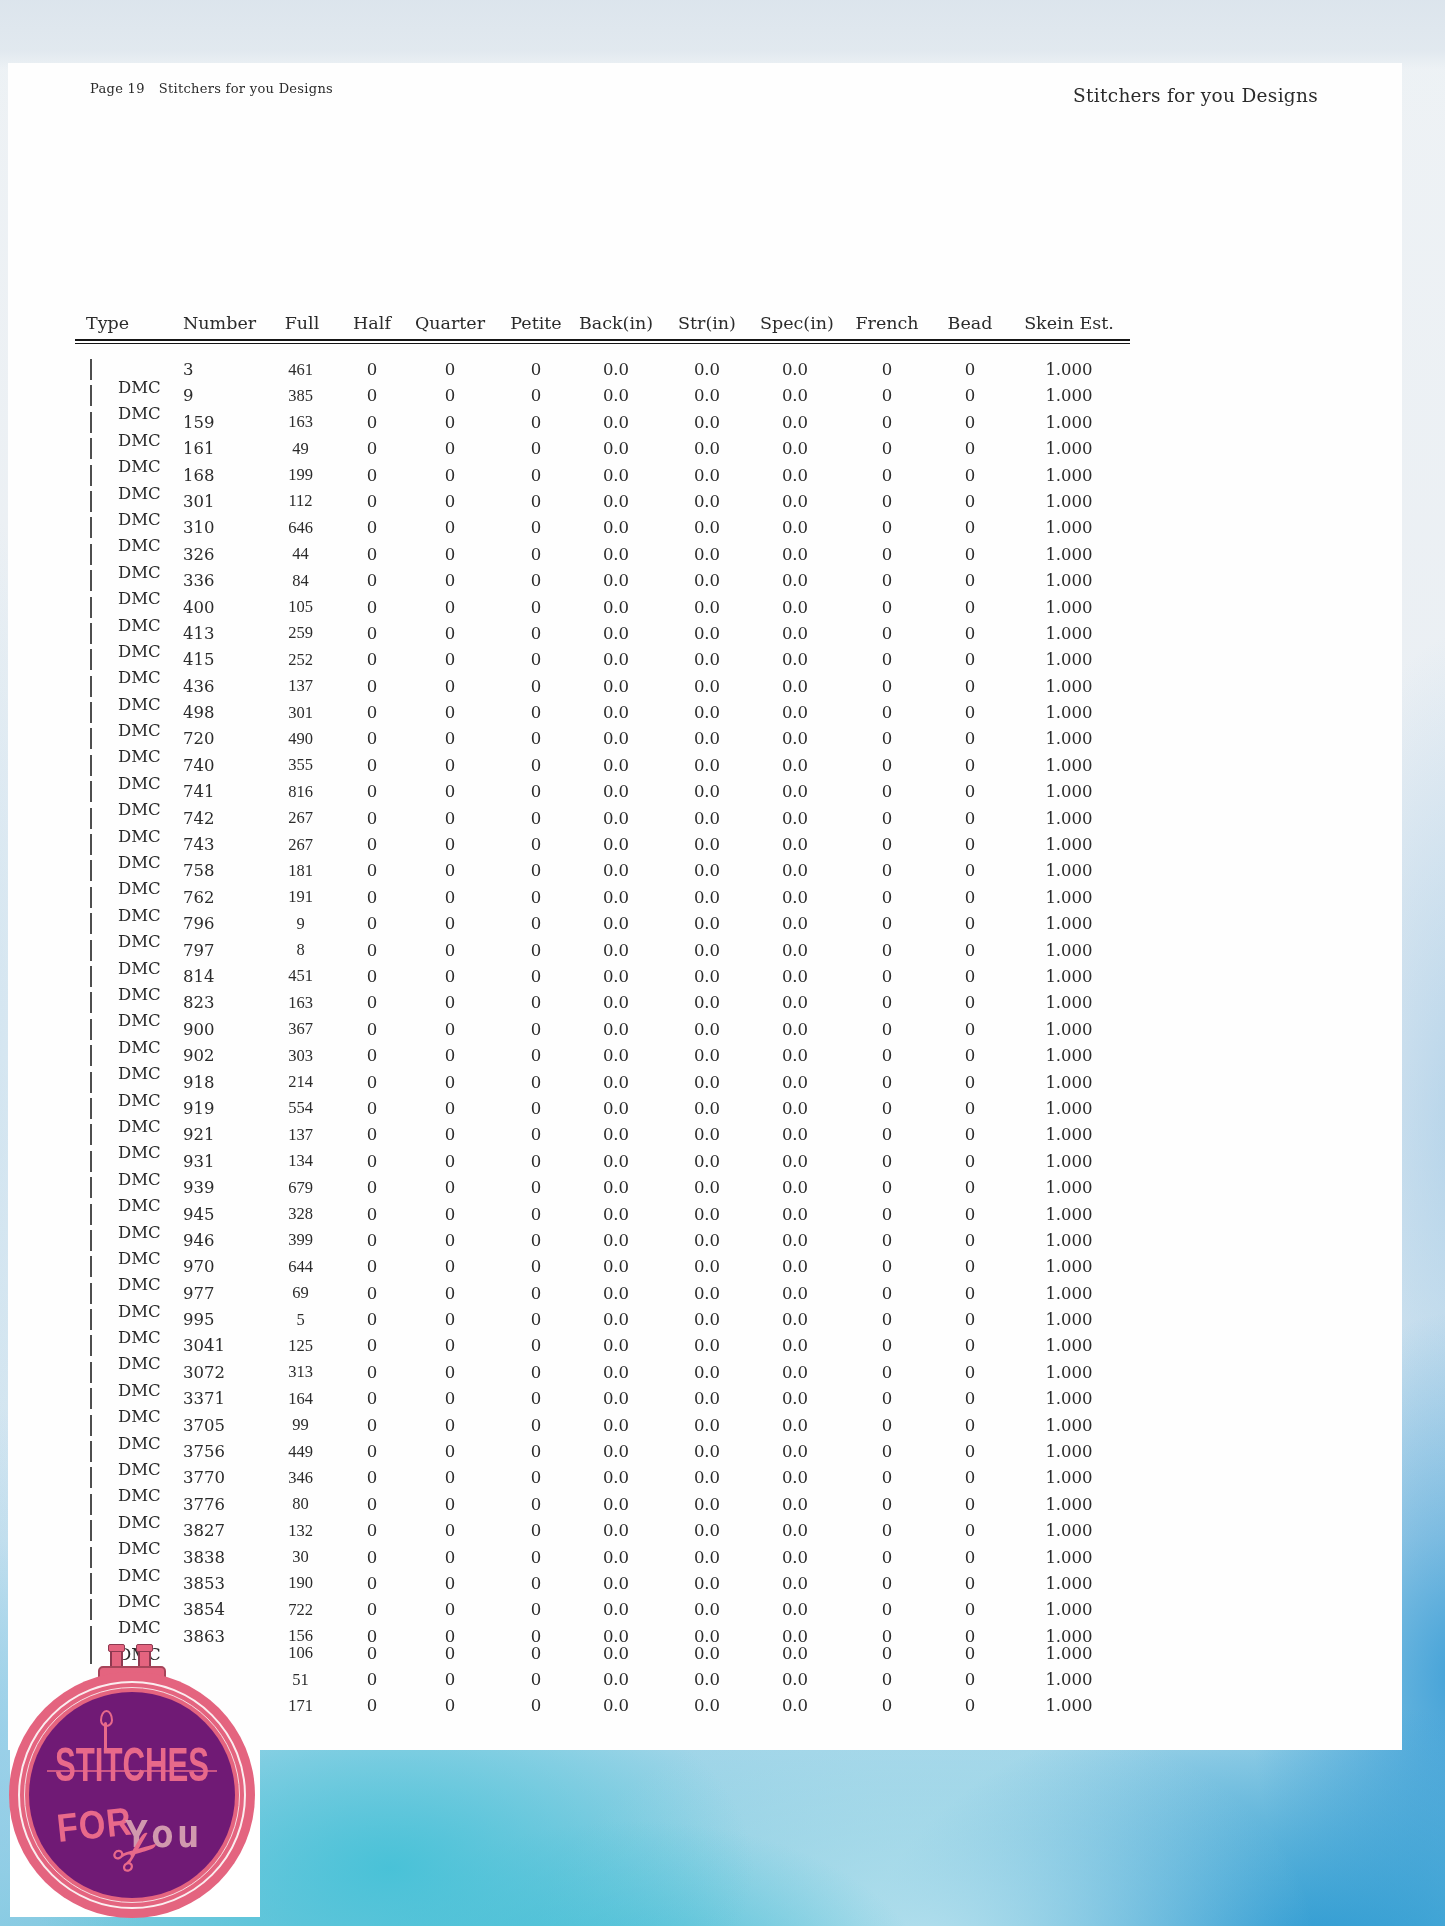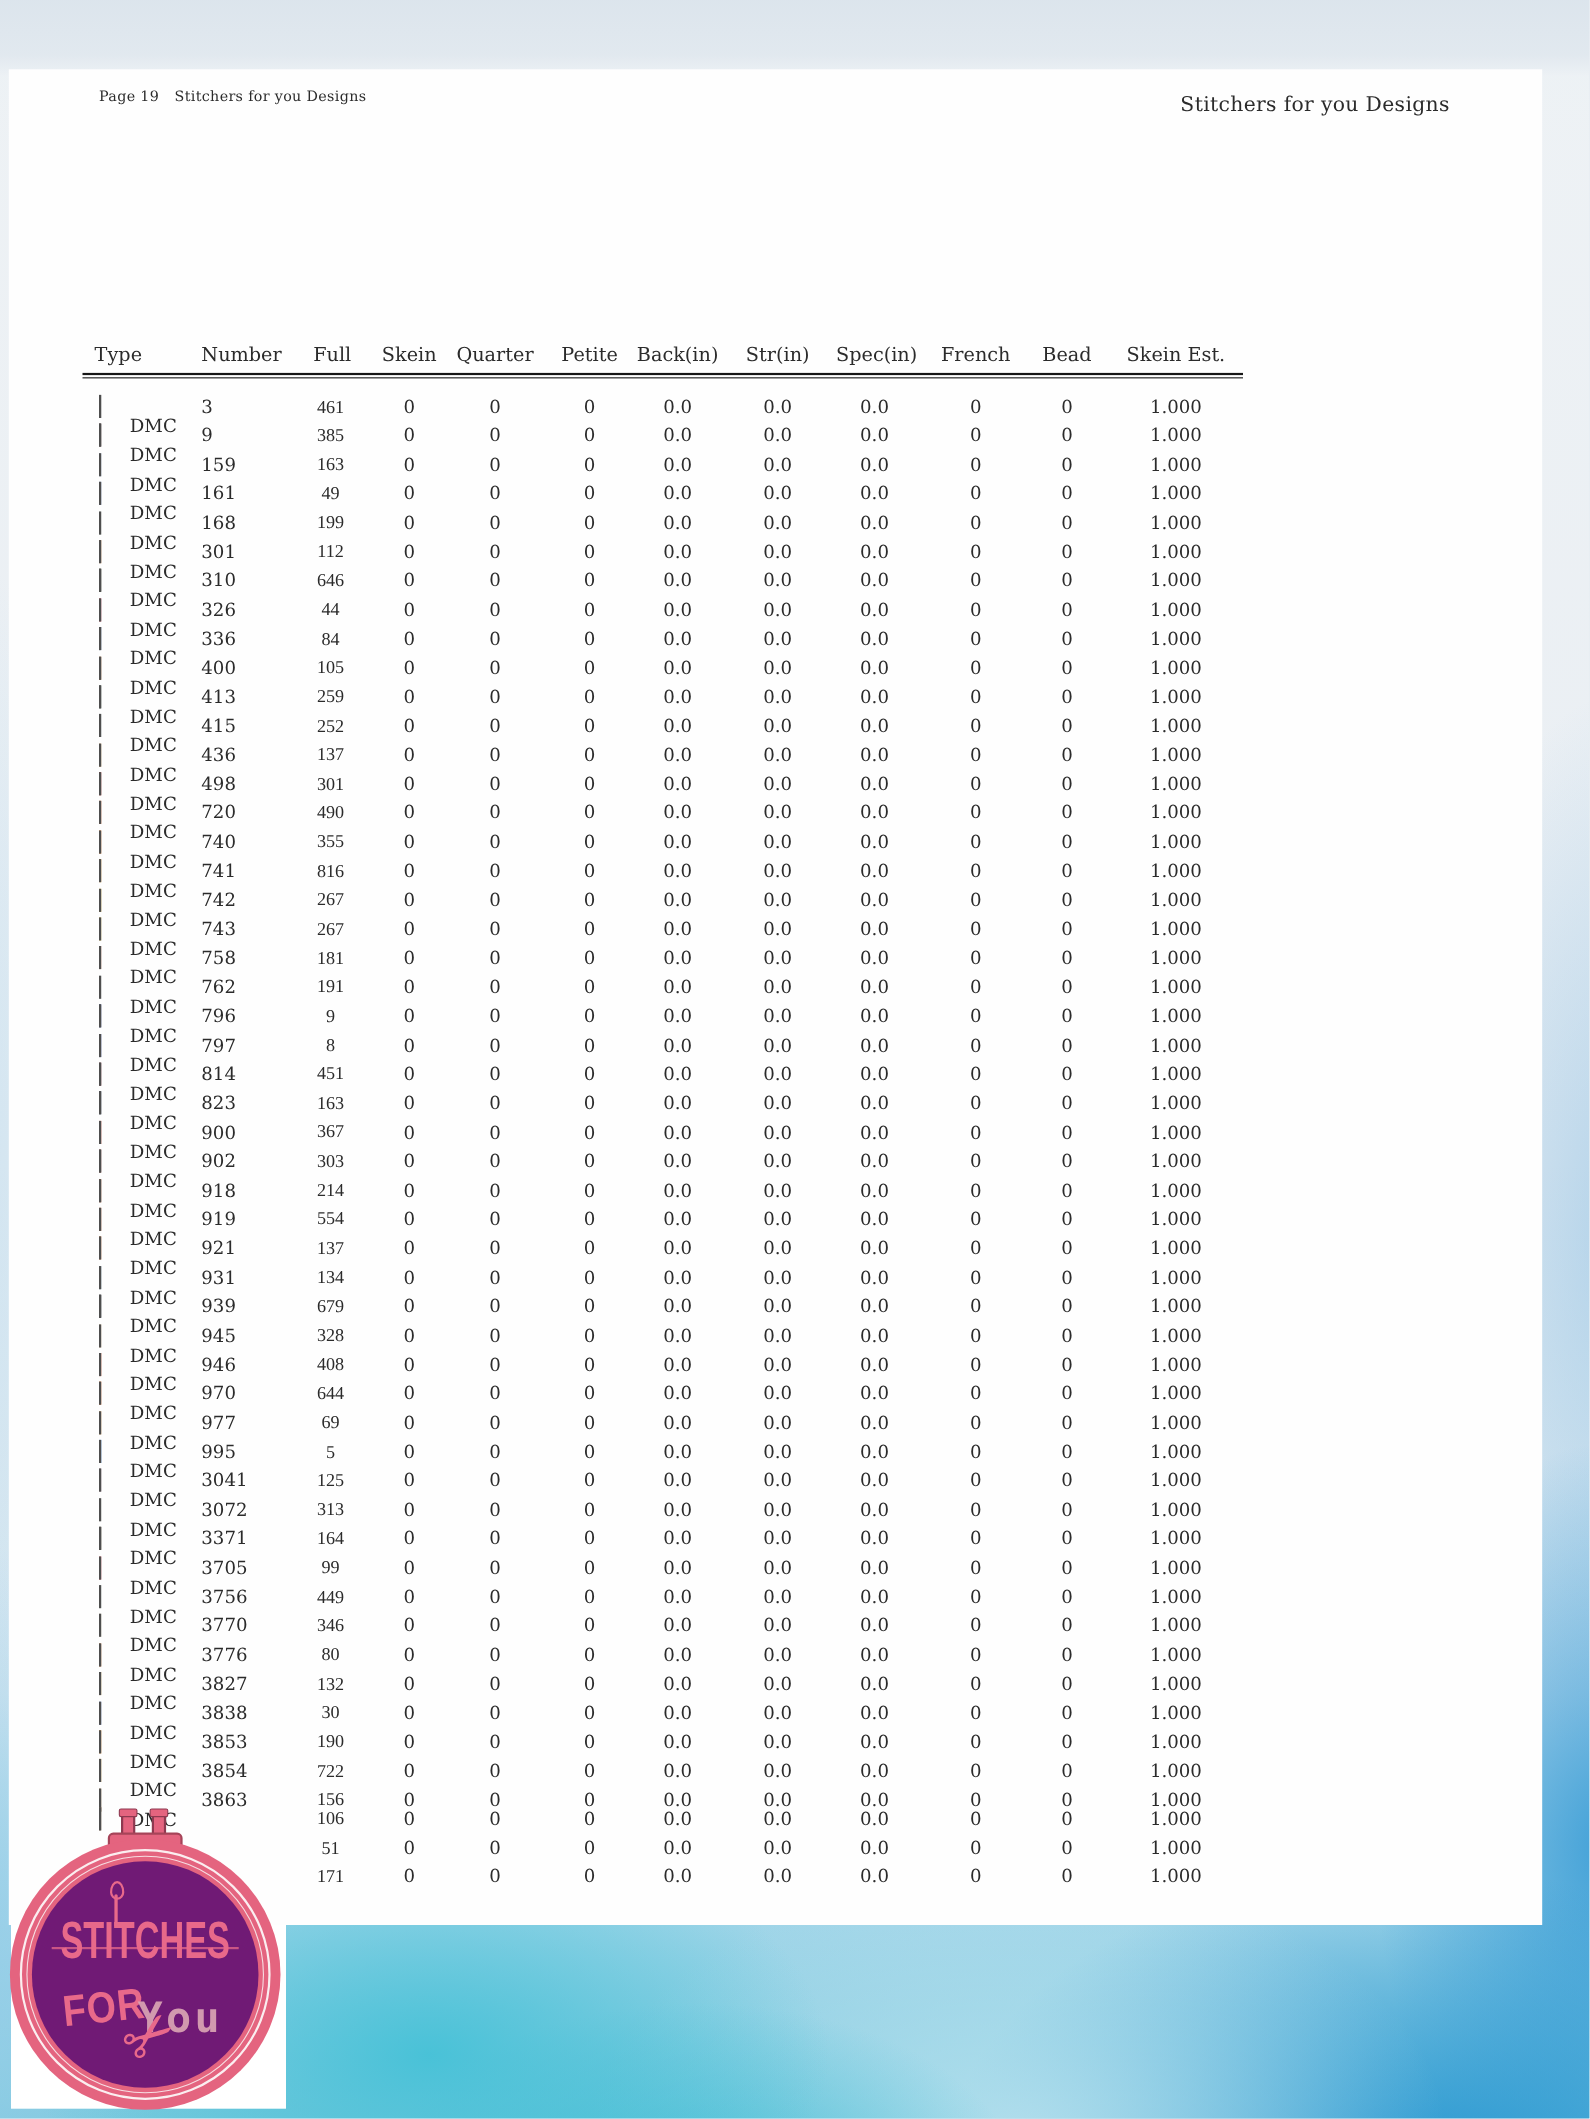--- a/index.html
+++ b/index.html
@@ -86,21 +86,21 @@
   <div class="page">
 
     <div class="hdr-left"><span>Page 19</span><span class="sp"></span><span>Stitchers for you Designs</span></div>
     <div class="hdr-right">Stitchers for you Designs</div>
 
 
     <div class="thead">
       <span class="h-type">Type</span>
       <span class="h-number">Number</span>
       <span>Full</span>
-      <span>Skein</span>
+      <span>Half</span>
       <span>Quarter</span>
       <span>Petite</span>
       <span>Back(in)</span>
       <span>Str(in)</span>
       <span>Spec(in)</span>
       <span>French</span>
       <span>Bead</span>
       <span>Skein Est.</span>
     </div>
     <div class="rule"></div>
@@ -597,21 +597,21 @@
           <span class="c-c">0.0</span>
           <span class="c-c">0.0</span>
           <span class="c-c">0</span>
           <span class="c-c">0</span>
           <span class="c-c">1.000</span>
         </div>
         <div class="trow">
           <span><span class="sw" style="background: rgb(223, 73, 23);"></span></span>
           <span class="c-type">DMC</span>
           <span class="c-num">946</span>
-          <span class="c-full">408</span>
+          <span class="c-full">399</span>
           <span class="c-c">0</span>
           <span class="c-c">0</span>
           <span class="c-c">0</span>
           <span class="c-c">0.0</span>
           <span class="c-c">0.0</span>
           <span class="c-c">0.0</span>
           <span class="c-c">0</span>
           <span class="c-c">0</span>
           <span class="c-c">1.000</span>
         </div>

